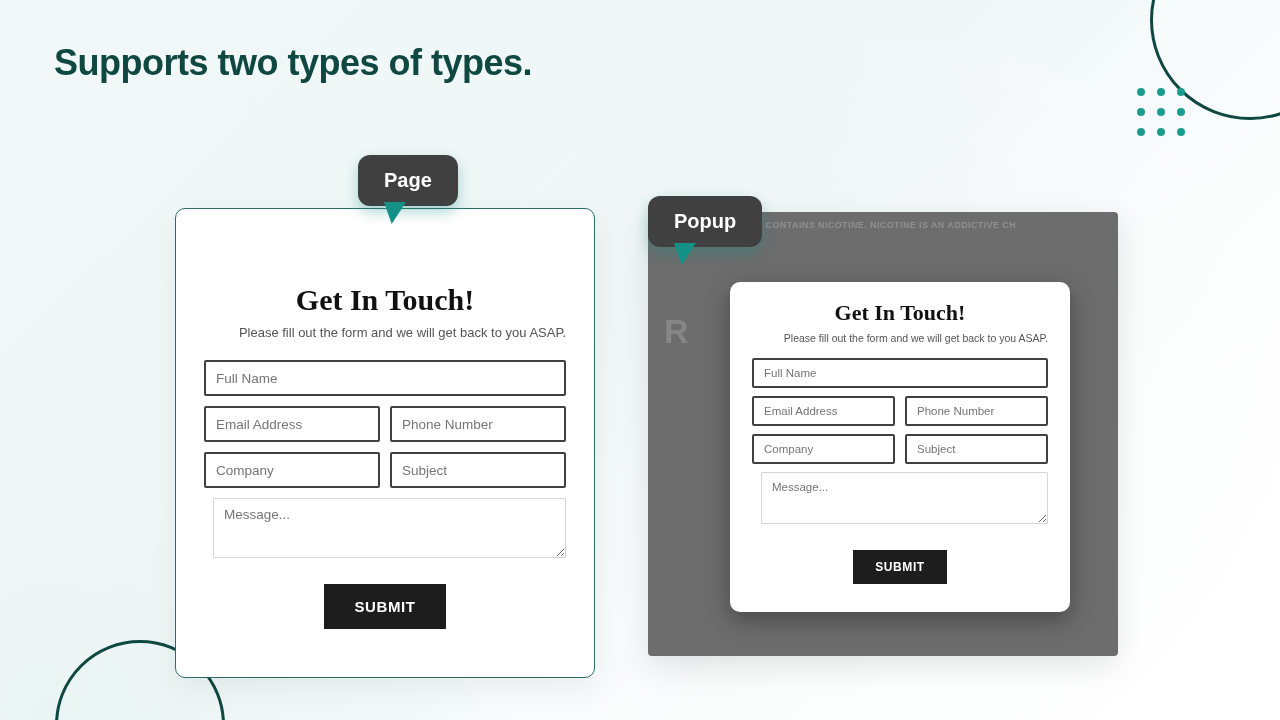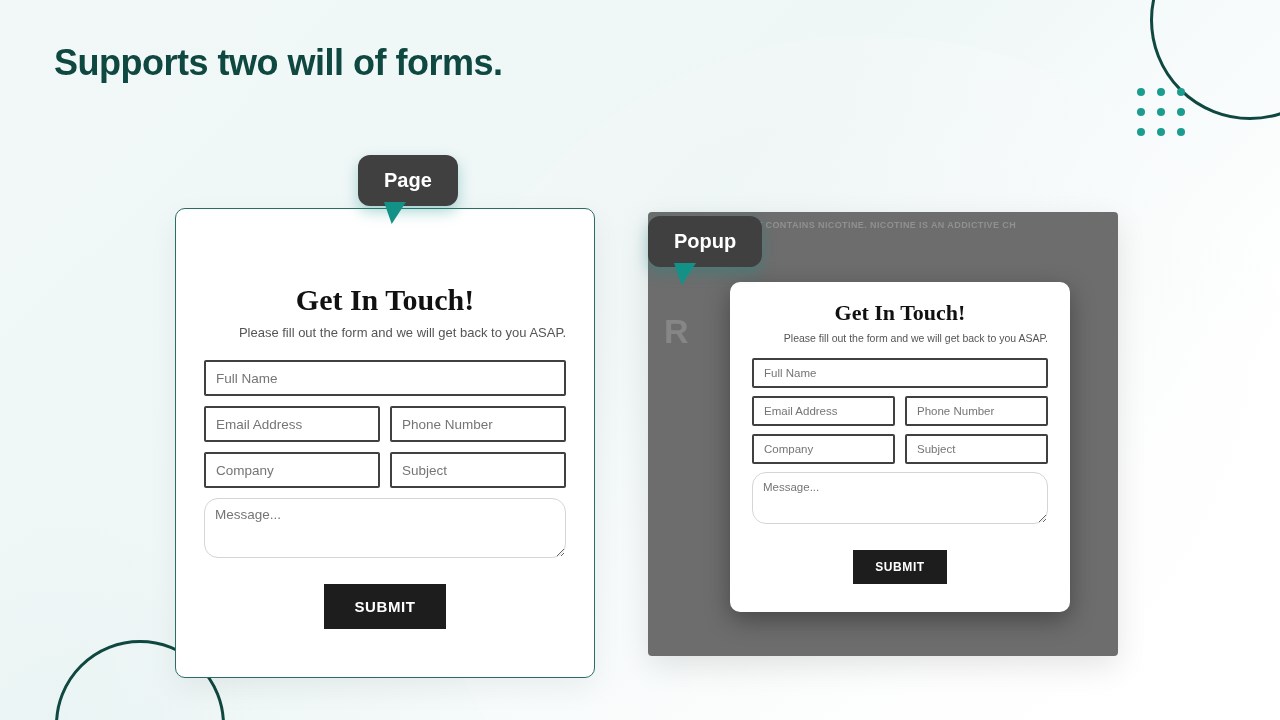--- a/index.html
+++ b/index.html
@@ -32,21 +32,21 @@
     font-size: 20px; padding: 14px 26px; border-radius: 12px;
     box-shadow: 0 6px 14px rgba(20,145,135,0.35);
     z-index: 20;
   }
   .bubble::after {
     content: ""; position: absolute; left: 26px; bottom: -18px;
     width: 22px; height: 22px; background: #149187;
     clip-path: polygon(0 0, 100% 0, 35% 100%);
   }
   .bubble-page  { left: 358px; top: 155px; }
-  .bubble-popup { left: 648px; top: 216px; }
+  .bubble-popup { left: 648px; top: 196px; }
 
   
   .page-card {
     position: absolute; left: 175px; top: 208px; width: 420px; height: 470px;
     background: #fff; border: 1.5px solid #2b6d66; border-radius: 10px;
     padding: 48px 28px 28px 28px;
     box-shadow: 0 10px 30px rgba(0,0,0,0.06);
   }
 
   
@@ -81,22 +81,22 @@
   .field {
     width: 100%; border: 2px solid #404040; border-radius: 2px; color: #777;
     background: #fff; padding: 0 10px; font-size: 13px;
   }
   .page-card .row { margin-bottom: 10px; }
   .page-card .field { height: 36px; font-size: 13.5px; }
   .popup-modal .row { margin-bottom: 8px; }
   .popup-modal .field { height: 30px; font-size: 11.5px; }
 
   .tarea {
-    width: 100%; border: 1px solid #d5d5d5; border-radius: 14px; color:#777;
-    padding: 8px 10px; resize: vertical; font-family: inherit;
+    width: 100%; border: 1px solid #d5d5d5; border-radius: 1px; color:#777;
+    padding: 8px 10px; resize: vertical; font-family: inherit; margin-left: 9px;
   }
   .page-card .tarea { height: 60px; font-size: 13.5px; }
   .popup-modal .tarea { height: 52px; font-size: 11.5px; }
 
   .submit {
     display: block; margin: 26px auto 0 auto; background:#1d1d1d; color:#fff;
     border: none; font-weight: 700; letter-spacing: 0.6px; cursor: pointer;
   }
   .page-card .submit { padding: 14px 30px; font-size: 15px; }
   .popup-modal .submit { padding: 10px 22px; font-size: 12px; }
@@ -113,21 +113,21 @@
     <span></span>
     <span></span>
   <span></span>
     <span></span>
     <span></span>
   <span></span>
     <span></span>
     <span></span>
 </div>
 
-<h1 class="headline">Supports two will of forms.</h1>
+<h1 class="headline">Supports two types of types.</h1>
 
 <div class="bubble bubble-page">Page</div>
 <div class="bubble bubble-popup">Popup</div>
 
 <div class="page-card">
   <div class="form-title">Get In Touch!</div>
   <div class="form-sub">Please fill out the form and we will get back to you ASAP.</div>
 
   <div class="row">
     <input class="field" placeholder="Full Name" style="">

